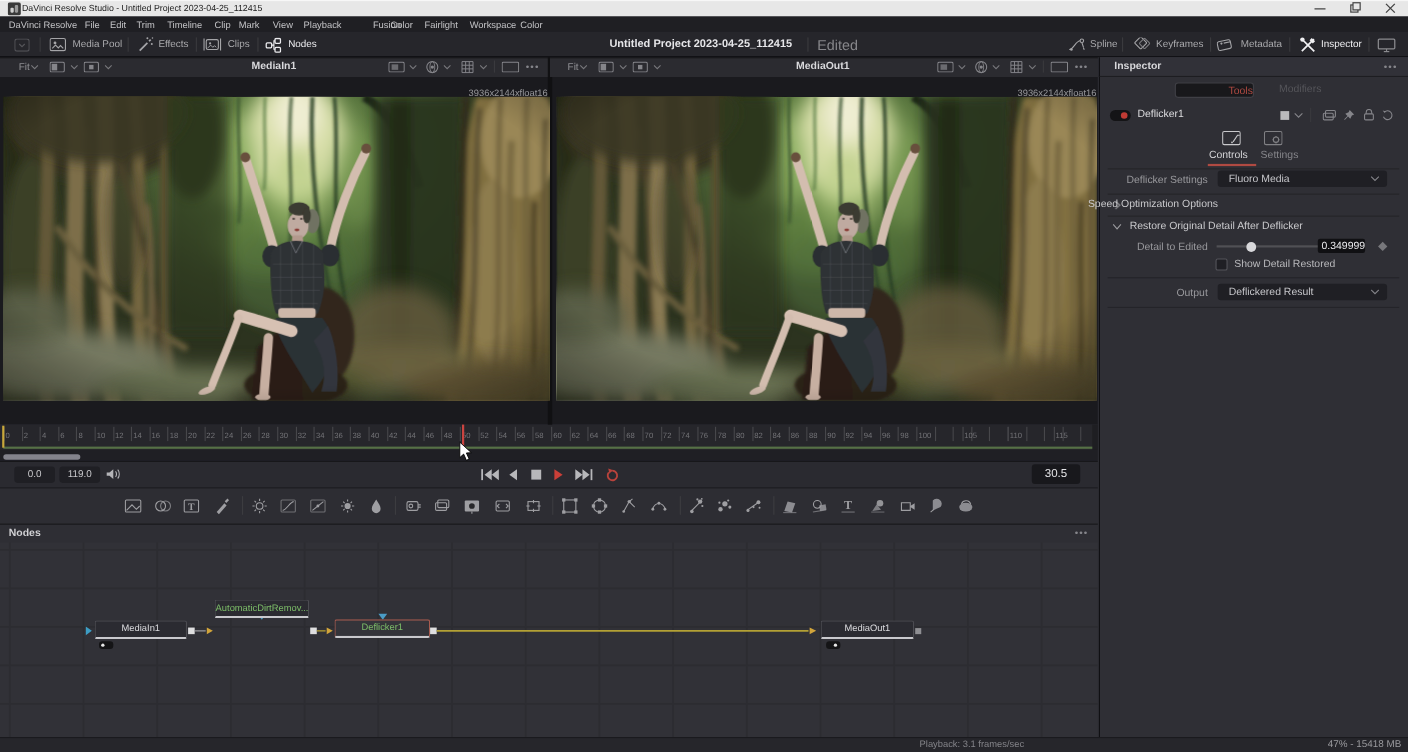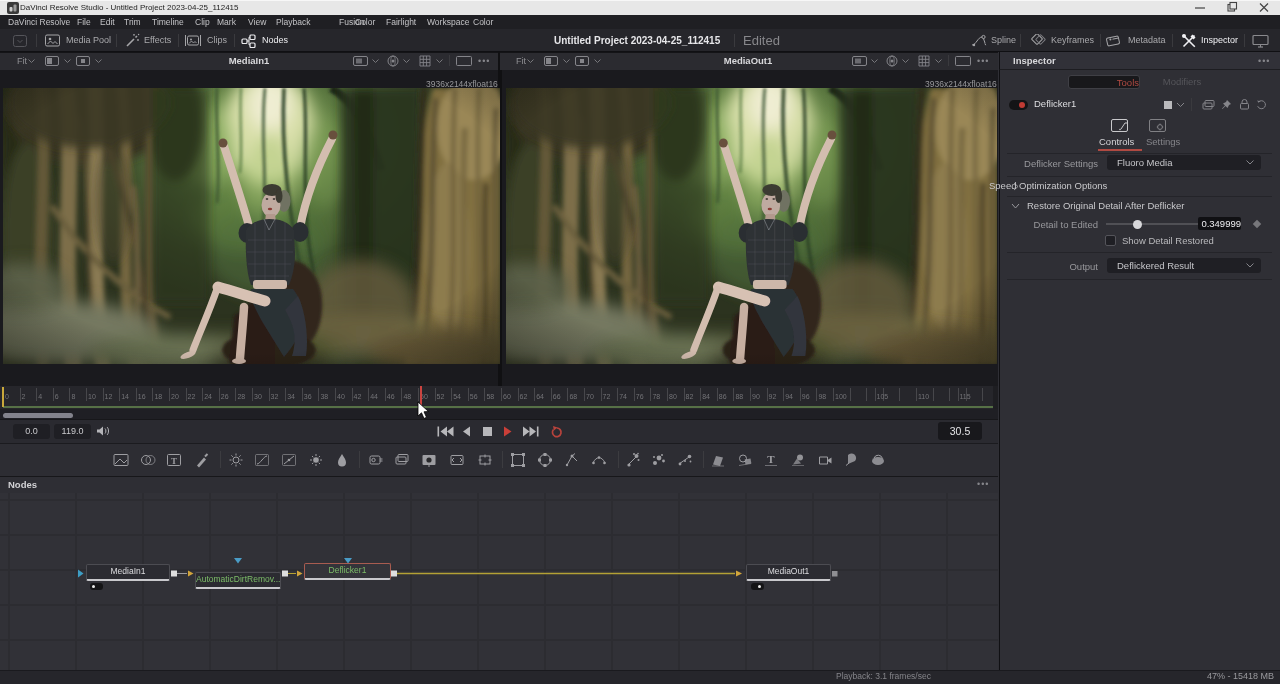--- a/index.html
+++ b/index.html
@@ -802,21 +802,21 @@
       <path d="M288 80.5h8" stroke="#b8a232"></path>
       <path d="M297 77.5l5.5 3-5.5 3z" fill="#d2a53b"></path>
       <rect x="391" y="77.5" width="6" height="6" fill="#dededf"></rect>
       <path d="M397 80.5h338" stroke="#b3a135" stroke-width="1.6"></path>
       <path d="M736 77.5l6 3-6 3z" fill="#d2a53b"></path>
       <rect x="832" y="78" width="5.5" height="5.5" fill="#8f8f93"></rect>
       <path d="M234 65l8 0-4 5.5z" fill="#4a9cc6"></path>
       <path d="M344 65l8 0-4 5.5z" fill="#4a9cc6"></path>
     </svg>
     <div class="node" style="left:86px;top:564px;width:84px">MediaIn1</div>
-    <div class="node" style="left:195px;top:572px;width:86px;color:#7cbd68">AutomaticDirtRemov...</div>
+    <div class="node" style="left:195px;top:545px;width:86px;color:#7cbd68">AutomaticDirtRemov...</div>
     <div class="node" style="left:304px;top:563px;width:87px;border:1.5px solid #a85c50;border-bottom:2.5px solid #c9c9cd;background:#34343a;color:#7cbd68;line-height:12px">Deflicker1</div>
     <div class="node" style="left:746px;top:564px;width:85px">MediaOut1</div>
     <div class="abs" style="left:90px;top:583px;width:13px;height:7px;border-radius:3px;background:#141416">
       <div class="abs" style="left:2px;top:2px;width:3px;height:3px;border-radius:2px;background:#e8e8e8"></div>
     </div>
     <div class="abs" style="left:751px;top:583px;width:13px;height:7px;border-radius:3px;background:#141416">
       <div class="abs" style="left:7px;top:2px;width:3px;height:3px;border-radius:2px;background:#e8e8e8"></div>
     </div>
     <div class="t" style="left:836px;top:671px;font-size:8.5px;color:#85858a;font-weight:normal;">Playback: 3.1 frames/sec</div>
     <div class="t" style="left:1207px;top:671px;font-size:9px;color:#9a9a9e;font-weight:normal;">47% - 15418 MB</div>

